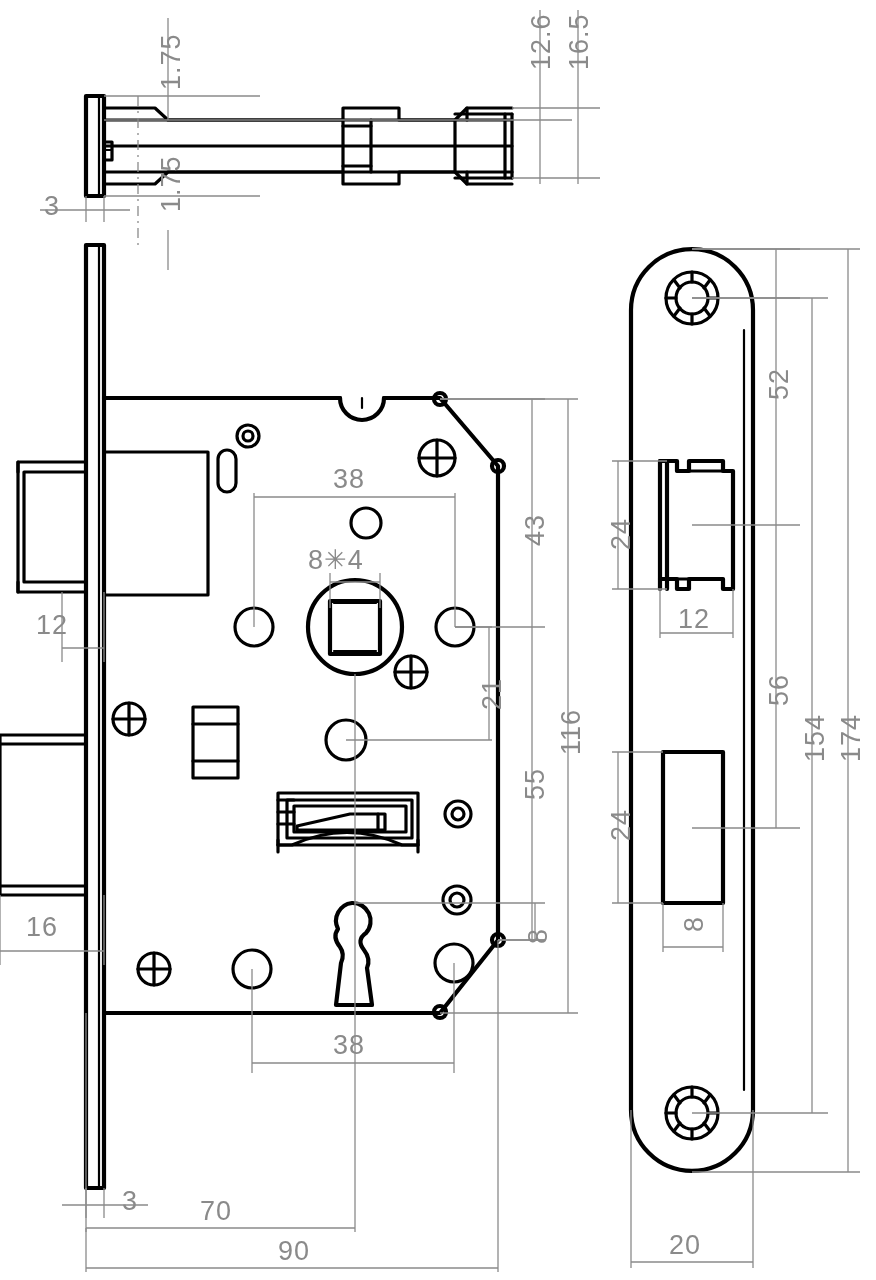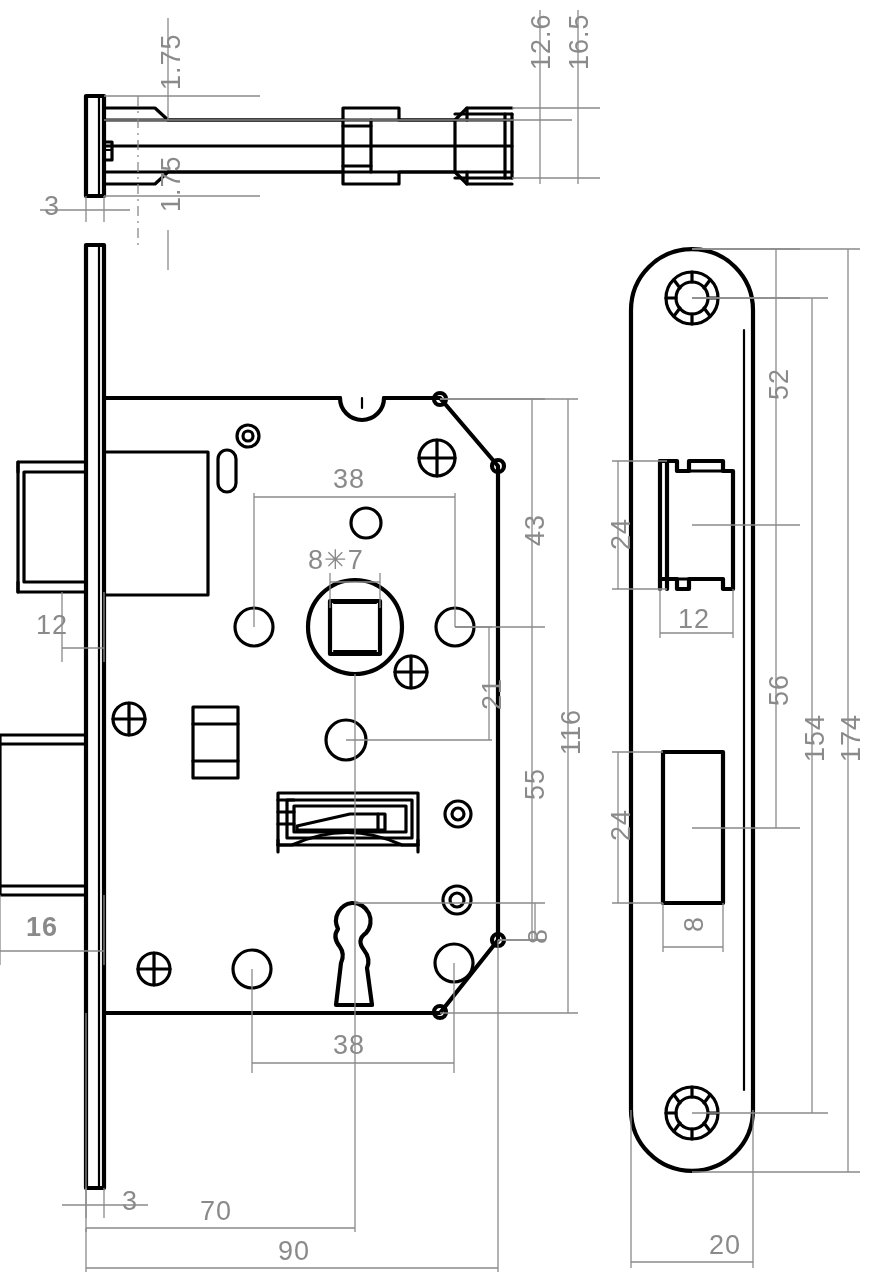--- a/index.html
+++ b/index.html
@@ -281,36 +281,36 @@
     </g>
   </svg>
 
   <div class="dimtxt rot" style="left:158px;top:90px;">1.75</div>
   <div class="dimtxt rot" style="left:528px;top:70px;">12.6</div>
   <div class="dimtxt rot" style="left:566px;top:70px;">16.5</div>
   <div class="dimtxt" style="left:44px;top:193px;">3</div>
   <div class="dimtxt rot" style="left:158px;top:212px;">1.75</div>
 
   <div class="dimtxt" style="left:36px;top:612px;">12</div>
-  <div class="dimtxt" style="left:26px;top:914px;font-weight:bold;">16</div>
+  <div class="dimtxt" style="left:26px;top:914px;">16</div>
   <div class="dimtxt" style="left:333px;top:466px;">38</div>
-  <div class="dimtxt" style="left:308px;top:547px;">8✳7</div>
+  <div class="dimtxt" style="left:308px;top:547px;">8✳4</div>
   <div class="dimtxt rot" style="left:522px;top:546px;">43</div>
   <div class="dimtxt rot" style="left:479px;top:710px;">21</div>
   <div class="dimtxt rot" style="left:558px;top:755px;">116</div>
   <div class="dimtxt rot" style="left:522px;top:800px;">55</div>
   <div class="dimtxt rot" style="left:525px;top:944px;">8</div>
   <div class="dimtxt" style="left:333px;top:1032px;">38</div>
   <div class="dimtxt" style="left:122px;top:1188px;">3</div>
   <div class="dimtxt" style="left:200px;top:1198px;">70</div>
   <div class="dimtxt" style="left:278px;top:1238px;">90</div>
 
   <div class="dimtxt rot" style="left:766px;top:400px;">52</div>
   <div class="dimtxt rot" style="left:608px;top:550px;">24</div>
   <div class="dimtxt" style="left:678px;top:606px;">12</div>
   <div class="dimtxt rot" style="left:766px;top:706px;">56</div>
   <div class="dimtxt rot" style="left:608px;top:841px;">24</div>
   <div class="dimtxt rot" style="left:681px;top:932px;">8</div>
   <div class="dimtxt rot" style="left:802px;top:762px;">154</div>
   <div class="dimtxt rot" style="left:838px;top:762px;">174</div>
-  <div class="dimtxt" style="left:709px;top:1232px;">20</div>
+  <div class="dimtxt" style="left:669px;top:1232px;">20</div>
 
 </div>
 
 </body></html>

